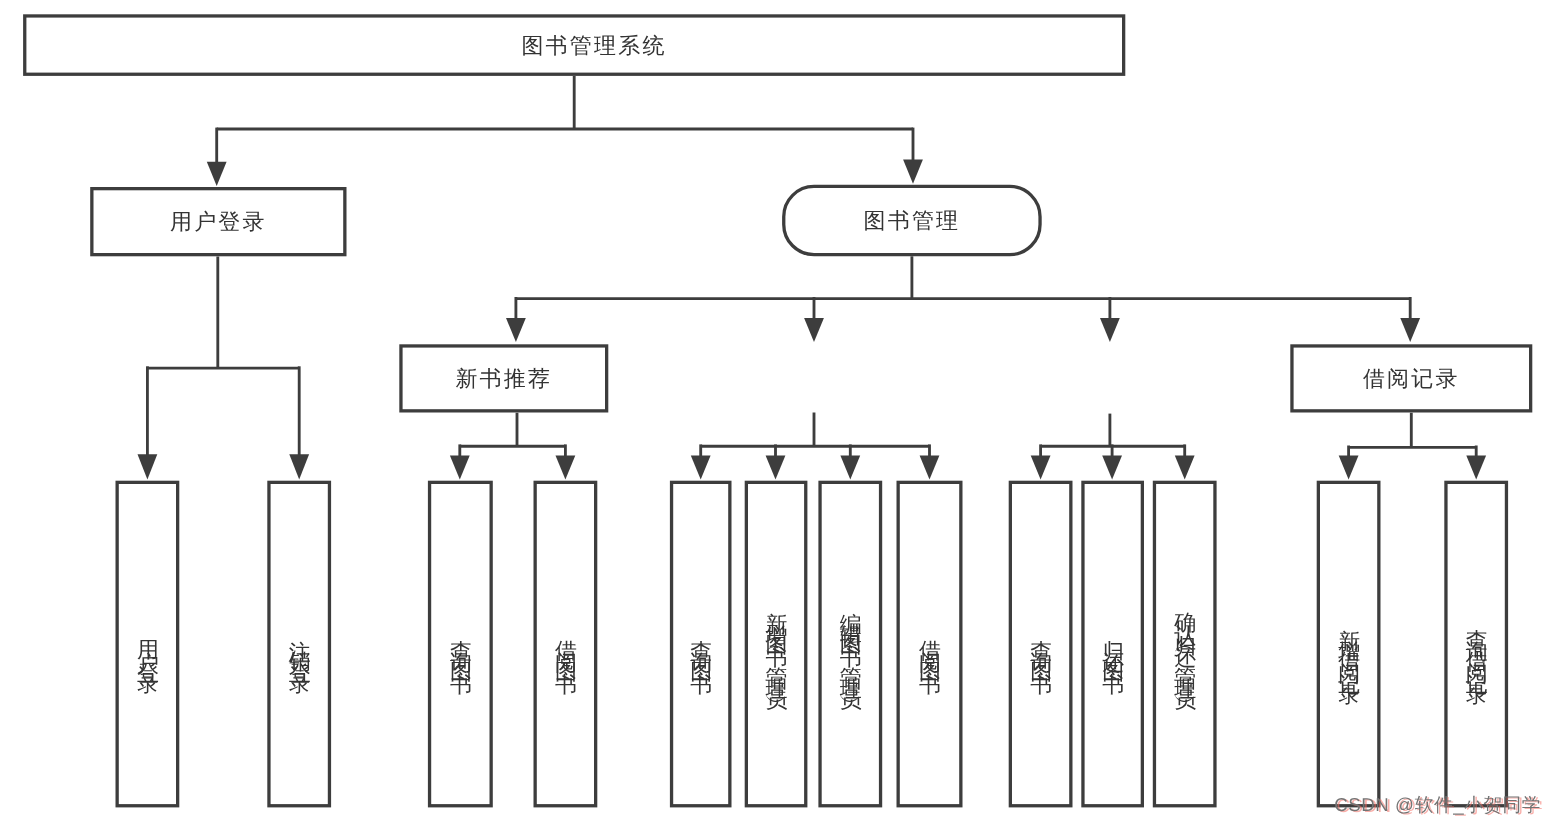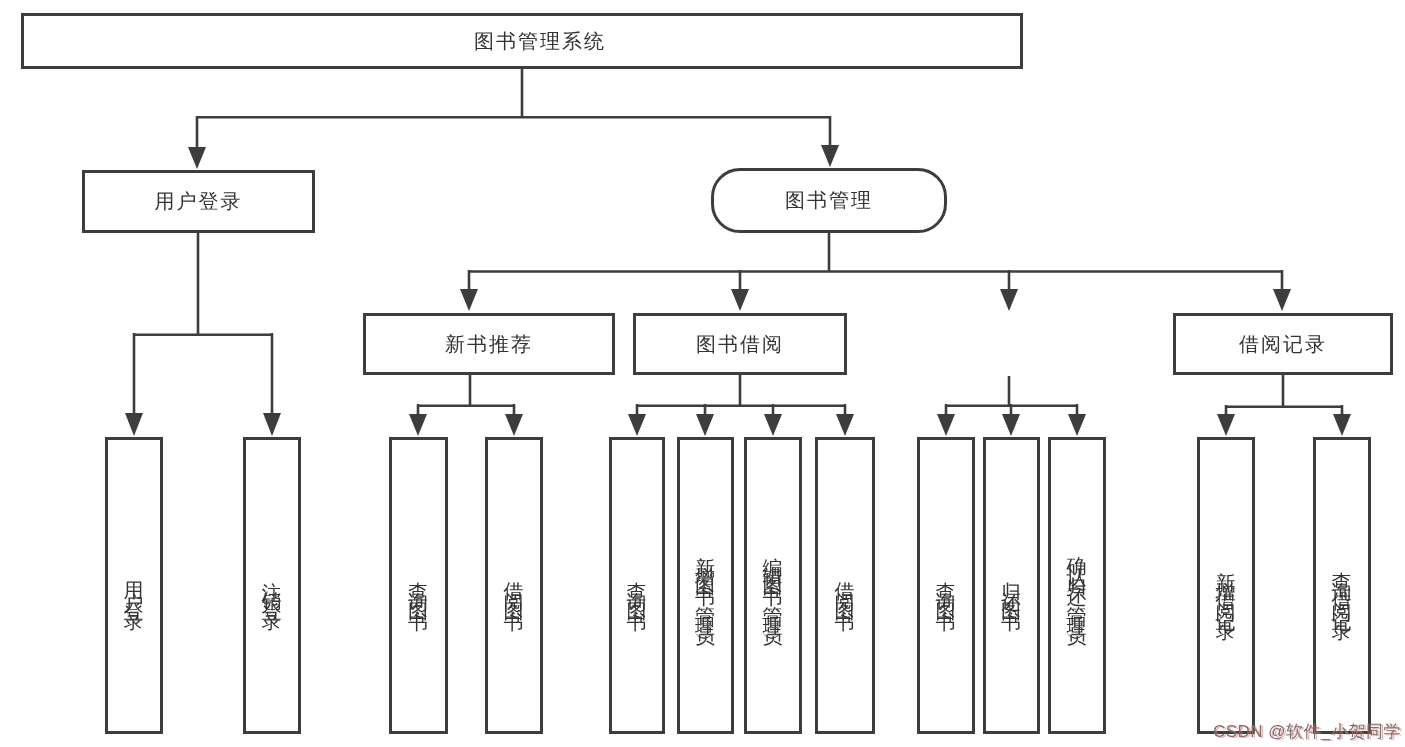--- a/index.html
+++ b/index.html
@@ -29,21 +29,21 @@
     font-size:20px;
     letter-spacing:10px;
     line-height:1;
   }
   
   #n-root   { left:21px;  top:13px;  width:1002px; height:56px;padding-left:36px; }
   
   #n-login  { left:82px;  top:170px; width:233px; height:63px; }
   #n-mgmt   { left:711px; top:168px; width:236px; height:65px;border-radius:29px; }
   
-  #n-rec    { left:363px;  top:313px; width:252px; height:62px; }
+  #n-rec    { left:363px;  top:313px; width:190px; height:62px; }
   #n-bor    { left:633px;  top:313px; width:214px; height:62px; }
   #n-cur    { left:903px;  top:313px; width:213px; height:63px; }
   #n-his    { left:1173px; top:313px; width:220px; height:62px; }
   
   .leaf { top:437px; height:297px; }
   #lf-0  { left:105px;  width:58px; }
   #lf-1  { left:243px;  width:58px; }
   #lf-2  { left:389px;  width:59px; }
   #lf-3  { left:485px;  width:58px; }
   #lf-4  { left:609px;  width:56px; }
@@ -136,21 +136,20 @@
       <polygon points="1333,414 1351,414 1342,436"></polygon>
     </g>
   </svg>
 
   <div class="node hbox" id="n-root">图书管理系统</div>
 
   <div class="node hbox" id="n-login">用户登录</div>
   <div class="node hbox" id="n-mgmt">图书管理</div>
 
   <div class="node hbox" id="n-rec">新书推荐</div>
-  <div class="node hbox" id="n-bor">图书借阅</div>
   <div class="node hbox" id="n-his">借阅记录</div>
 
   <div class="node vbox leaf" id="lf-0">用户登录</div>
   <div class="node vbox leaf" id="lf-1">注销登录</div>
   <div class="node vbox leaf" id="lf-2">查询图书</div>
   <div class="node vbox leaf" id="lf-3">借阅图书</div>
   <div class="node vbox leaf" id="lf-4">查询图书</div>
   <div class="node vbox leaf" id="lf-5">新增图书（管理员）</div>
   <div class="node vbox leaf" id="lf-6">编辑图书（管理员）</div>
   <div class="node vbox leaf" id="lf-7">借阅图书</div>

